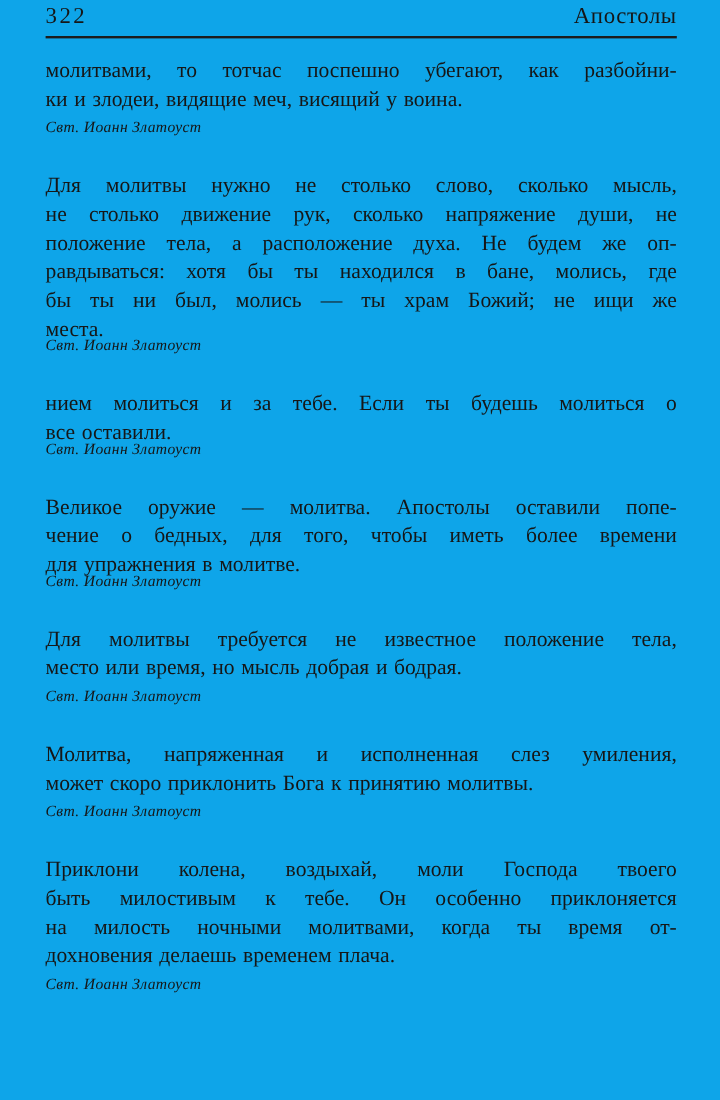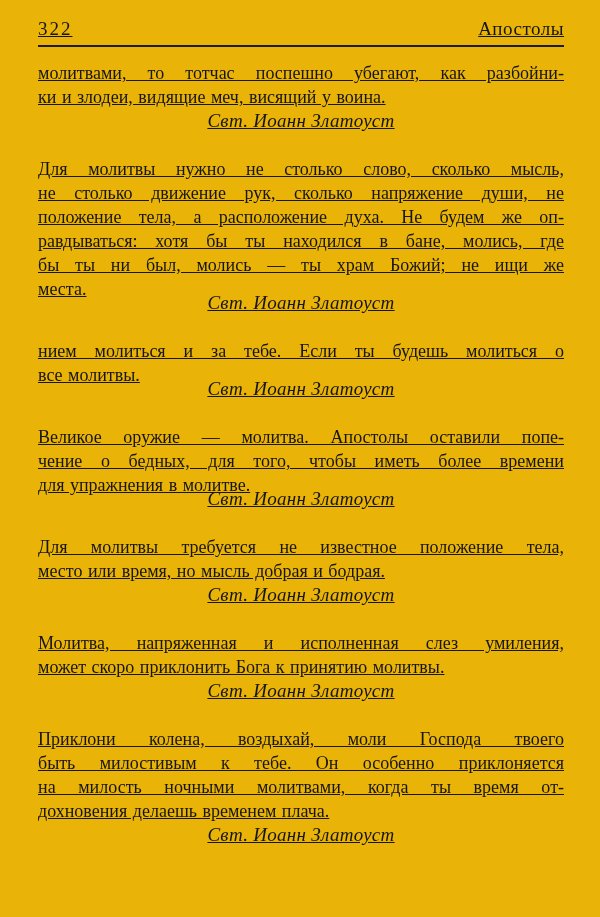--- a/index.html
+++ b/index.html
@@ -5,26 +5,25 @@
   html, body {
     margin: 0;
     padding: 0;
     background: #ffffff;
   }
   .page {
     position: relative;
     width: 600px;
     height: 917px;
     box-sizing: border-box;
-    background: #eab308;
+    background: #0ea5e9;
     color: #161616;
     font-family: "Liberation Serif", "DejaVu Serif", serif;
-    padding: 17px 36px 0 38px;
+    padding: 2px 36px 0 38px;
     overflow: hidden;
-    text-decoration: underline;
   }
   .header {
     display: flex;
     justify-content: space-between;
     align-items: flex-end;
     font-size: 19px;
     line-height: 24px;
   }
   .page-number { letter-spacing: 2px; }
   .running-title { letter-spacing: 0.5px; }
@@ -42,24 +41,24 @@
     text-align: justify;
     text-align-last: justify;
     word-spacing: 1px;
     white-space: nowrap;
   }
   .line.last {
     text-align: center;
     text-align-last: left;
   }
   .attribution {
-    font-size: 19px;
+    font-size: 13px;
     font-style: italic;
     line-height: 24px;
-    text-align: center;
+    text-align: left;
     letter-spacing: 0.3px;
   }
   
   .quotes .quote:nth-child(2) .attribution,
   .quotes .quote:nth-child(3) .attribution,
   .quotes .quote:nth-child(4) .attribution { margin-top: -10px; }
 </style>
 </head>
 <body>
 
@@ -79,21 +78,21 @@
         <div class="line">Для молитвы нужно не столько слово, сколько мысль,</div>
         <div class="line">не столько движение рук, сколько напряжение души, не</div>
         <div class="line">положение тела, а расположение духа. Не будем же оп-</div>
         <div class="line">равдываться: хотя бы ты находился в бане, молись, где</div>
         <div class="line">бы ты ни был, молись — ты храм Божий; не ищи же</div>
         <div class="line last">места.</div>
         <div class="attribution">Свт. Иоанн Златоуст</div>
       </div>
       <div class="quote">
         <div class="line">нием молиться и за тебе. Если ты будешь молиться о</div>
-        <div class="line last">все молитвы.</div>
+        <div class="line last">все оставили.</div>
         <div class="attribution">Свт. Иоанн Златоуст</div>
       </div>
       <div class="quote">
         <div class="line">Великое оружие — молитва. Апостолы оставили попе-</div>
         <div class="line">чение о бедных, для того, чтобы иметь более времени</div>
         <div class="line last">для упражнения в молитве.</div>
         <div class="attribution">Свт. Иоанн Златоуст</div>
       </div>
       <div class="quote">
         <div class="line">Для молитвы требуется не известное положение тела,</div>

